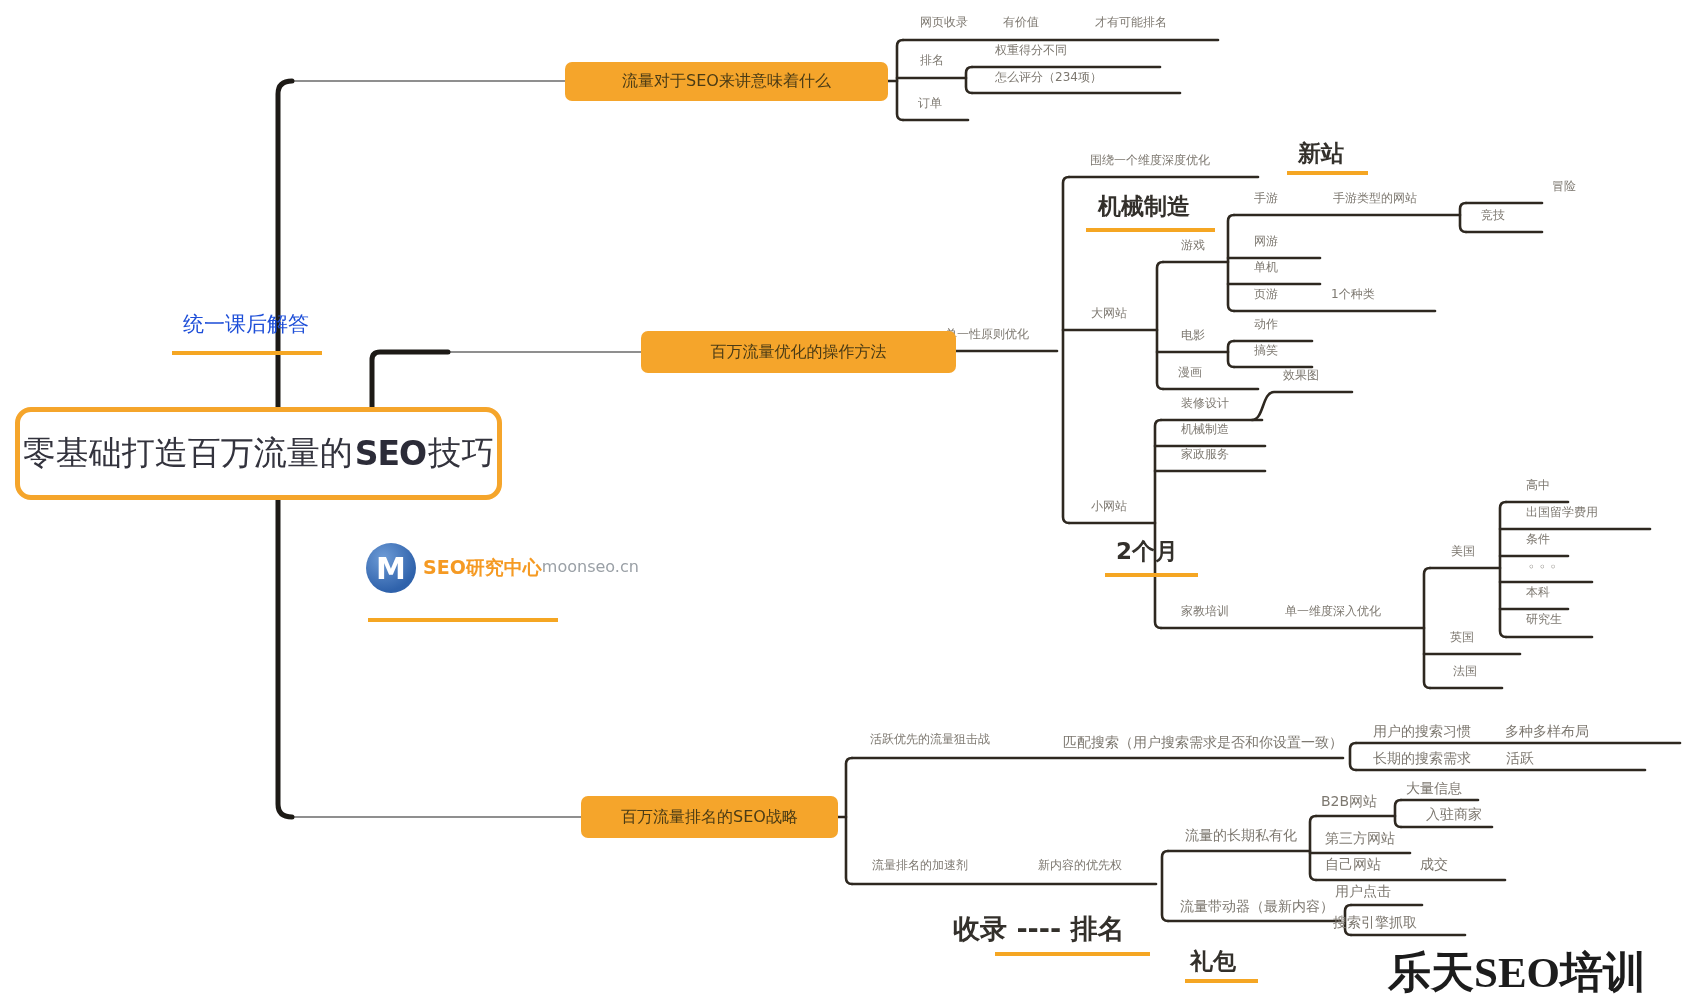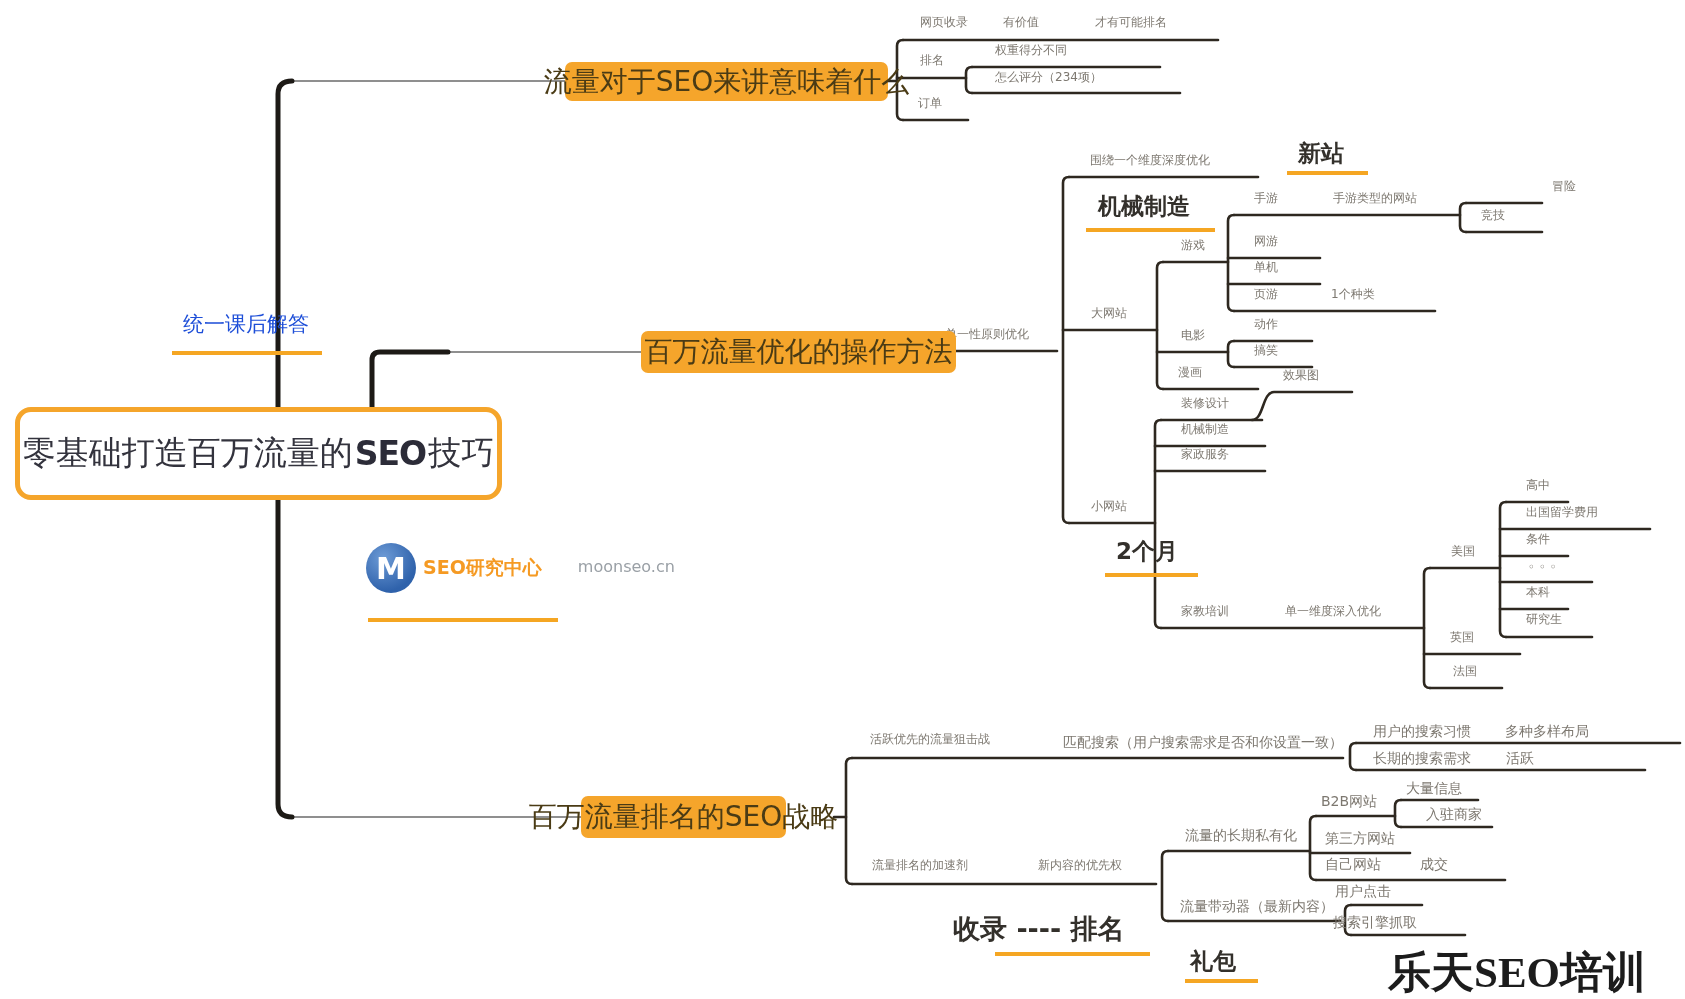--- a/index.html
+++ b/index.html
@@ -4,36 +4,36 @@
 <style>
   html,body{margin:0;padding:0;background:#fff;}
   body{width:1685px;height:999px;position:relative;overflow:hidden;
        font-family:"DejaVu Sans","Liberation Sans",sans-serif;}
   svg.lines{position:absolute;left:0;top:0;z-index:1;}
   .lbl{position:absolute;z-index:3;font-size:12px;color:#7d7870;white-space:nowrap;line-height:1.1;}
   .lbl.sm{font-size:14px;}
   .hd{position:absolute;z-index:4;font-weight:bold;color:#33302b;font-size:23px;white-space:nowrap;}
   .topic-box{position:absolute;z-index:4;background:#F5A52B;border-radius:7px;
              display:flex;align-items:center;justify-content:center;
-             color:#4a3b15;font-size:28px;font-weight:500;white-space:nowrap;}
+             color:#4a3b15;font-size:16px;font-weight:500;white-space:nowrap;}
   .central-box{position:absolute;z-index:5;left:15px;top:407px;width:477px;height:83px;
                background:#fff;border:5px solid #F5A52B;border-radius:16px;
                display:flex;align-items:center;justify-content:center;
                font-family:"Liberation Serif","DejaVu Serif",serif;
                font-size:33px;color:#33333d;white-space:nowrap;}
   .central-box .seo{font-family:"DejaVu Sans","Liberation Sans",sans-serif;
                     font-weight:800;letter-spacing:-1px;margin:0 2px;color:#2c2c38;}
   .logo{position:absolute;z-index:4;left:366px;top:543px;display:flex;align-items:center;}
   .logo-circle{width:50px;height:50px;border-radius:50%;
                background:radial-gradient(circle at 35% 30%,#6d9bd6,#2f62ab 70%);
                display:flex;align-items:center;justify-content:center;
                color:#fff;font-weight:800;font-size:30px;}
   .logo-text{margin-left:7px;display:flex;flex-direction:row;justify-content:center;}
   .logo-name{color:#F59A23;font-weight:bold;font-size:19px;line-height:1.05;}
-  .logo-domain{color:#9aa0a6;font-size:16px;line-height:1.1;margin-left:36px;}
+  .logo-domain{color:#9aa0a6;font-size:16px;line-height:1.1;}
   .watermark{position:absolute;z-index:4;left:1388px;top:944px;font-size:43px;font-weight:800;
              color:#1c1c1c;font-family:"Liberation Serif","DejaVu Serif",serif;white-space:nowrap;}
 </style>
 </head>
 <body>
 
 <svg class="lines" width="1685" height="999" viewBox="0 0 1685 999">
 
   <g fill="none" stroke="#8f8f8f" stroke-width="2">
     <path d="M 292,81 H 565"></path>
@@ -129,21 +129,21 @@
 </svg>
 
 <div class="central-box">
   <span>零基础打造百万流量的</span>
     <span class="seo">SEO</span>
     <span>技巧</span>
 </div>
 
 <div class="topic-box" style="left:565px;top:62px;width:323px;height:39px;">流量对于SEO来讲意味着什么</div>
 <div class="topic-box" style="left:641px;top:331px;width:315px;height:42px;">百万流量优化的操作方法</div>
-<div class="topic-box" style="left:581px;top:796px;width:205px;height:42px;">百万流量排名的SEO战略</div>
+<div class="topic-box" style="left:581px;top:796px;width:257px;height:42px;">百万流量排名的SEO战略</div>
 
 <div class="hd" style="left:183px;top:310px;font-size:21px;font-weight:normal;color:#1d4ed8;">统一课后解答</div>
 <div class="hd" style="left:1298px;top:138px;">新站</div>
 <div class="hd" style="left:1098px;top:191px;">机械制造</div>
 <div class="hd" style="left:1116px;top:536px;">2个月</div>
 <div class="hd" style="left:953px;top:911px;font-size:27px;">收录  ----  排名</div>
 <div class="hd" style="left:1190px;top:946px;">礼包</div>
 
 <div class="lbl" style="left:920px;top:16px;">网页收录</div>
 <div class="lbl" style="left:1003px;top:16px;">有价值</div>

